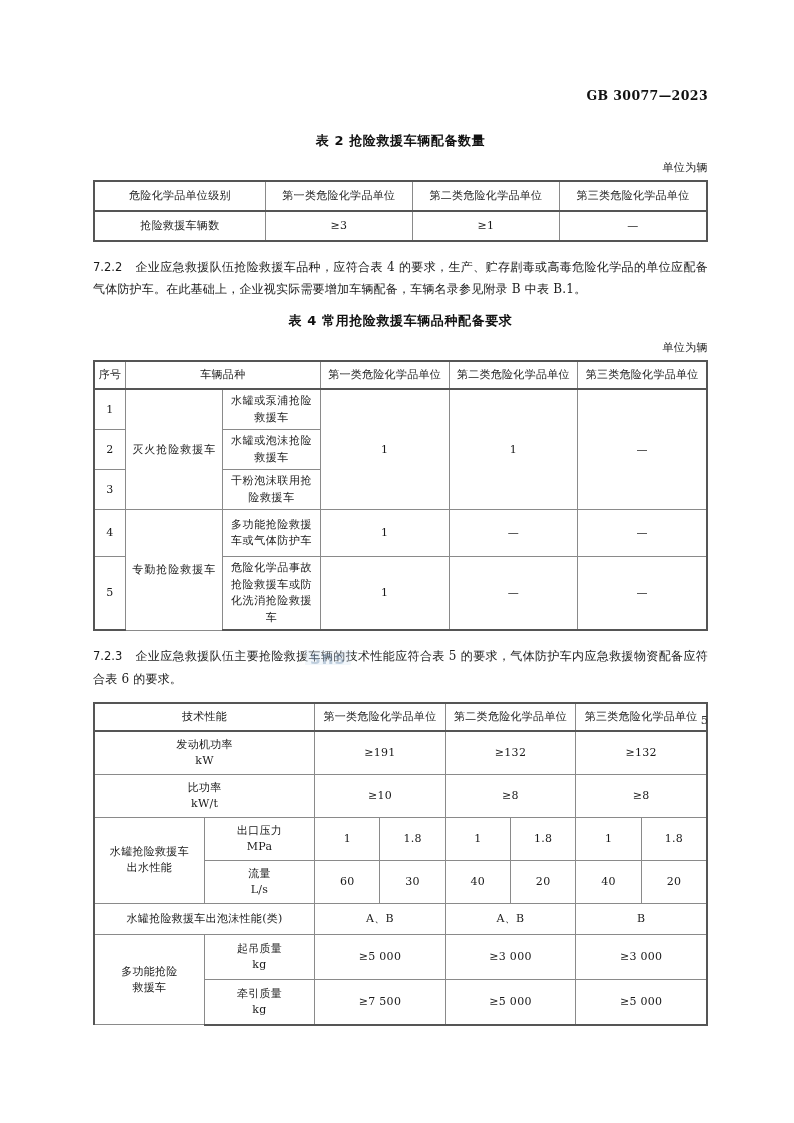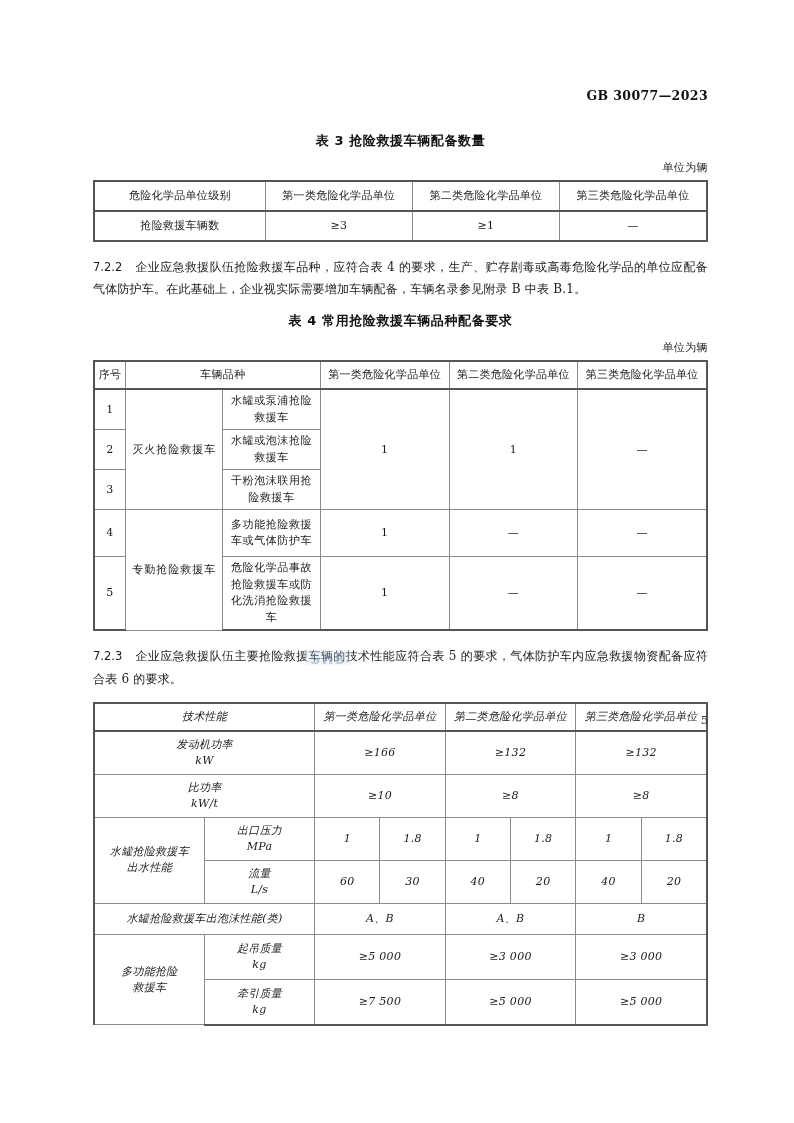--- a/index.html
+++ b/index.html
@@ -112,21 +112,21 @@
     letter-spacing: 1px;
     line-height: 1.45;
   }
   .t4 .vname {
     text-align: center;
     letter-spacing: 0.6px;
   }
   .t4 .seq { width: 26px; }
 
   
-  .t5 td { height: 20px; font-style: italic; }
+  .t5 td { height: 20px; }
   .t5 .two-line { line-height: 1.45; }
   .t5 .unit { font-family: "DejaVu Serif","Liberation Serif",serif; }
 
   
   .watermark {
     position: absolute;
     left: 305px;
     top: 648px;
     width: 46px;
     height: 20px;
@@ -172,21 +172,21 @@
 
   <div class="doc-header">GB 30077—2023</div>
 
   <div class="watermark">
     <span class="wm-bar"></span>
     <span class="wm-text">sns</span>
   </div>
 
   <div class="content">
 
-    <div class="tbl-title">表 3   抢险救援车辆配备数量</div>
+    <div class="tbl-title">表 2   抢险救援车辆配备数量</div>
     <div class="unit-note">单位为辆</div>
 
     <table class="std t3">
       <thead>
         <tr>
           <td class="left-outer" style="width:28%">危险化学品单位级别</td>
           <td style="width:24%">第一类危险化学品单位</td>
           <td style="width:24%">第二类危险化学品单位</td>
           <td class="right-outer" style="width:24%">第三类危险化学品单位</td>
         </tr>
@@ -269,21 +269,21 @@
           <td class="right-outer" colspan="2" style="width:21.4%">第三类危险化学品单位</td>
         </tr>
       </thead>
       <tbody>
 
         <tr>
           <td class="left-outer two-line" colspan="2" style="height:36px">
             <span>发动机功率</span><br>
             <span class="unit">kW</span>
           </td>
-          <td colspan="2">≥166</td>
+          <td colspan="2">≥191</td>
           <td colspan="2">≥132</td>
           <td class="right-outer" colspan="2">≥132</td>
         </tr>
 
         <tr>
           <td class="left-outer two-line" colspan="2" style="height:36px">
             <span>比功率</span><br>
             <span class="unit">kW/t</span>
           </td>
           <td colspan="2">≥10</td>

